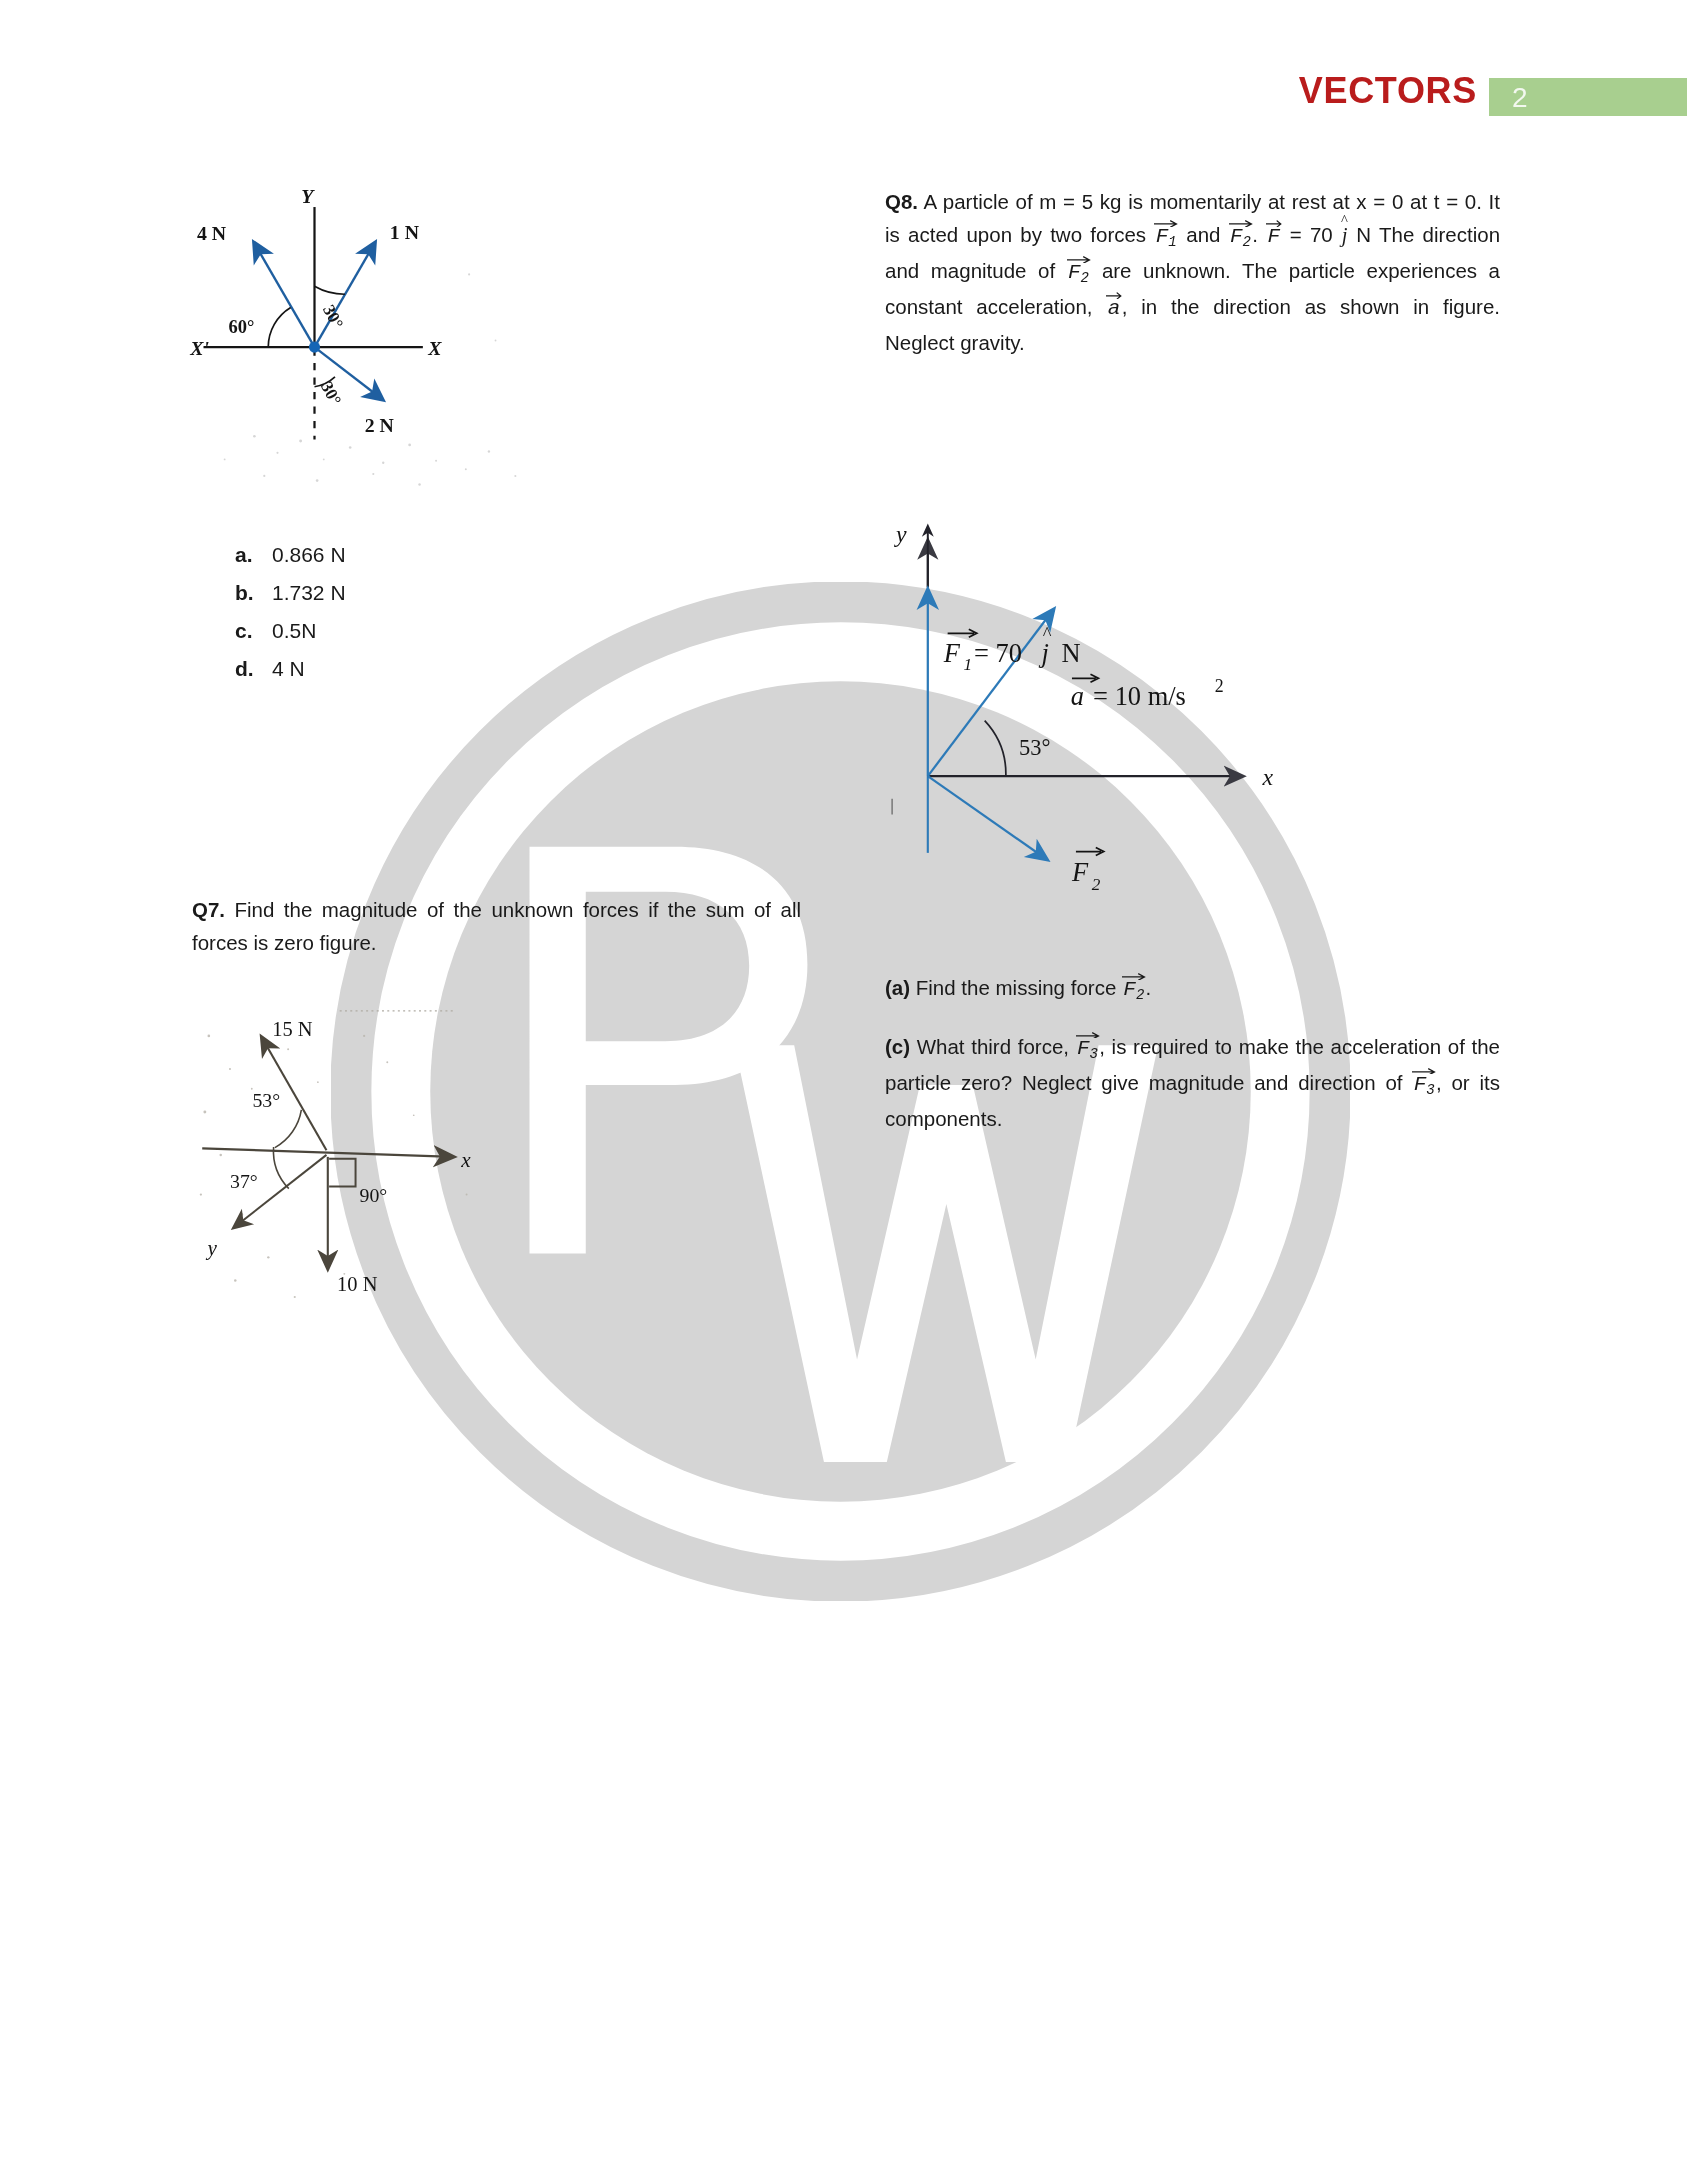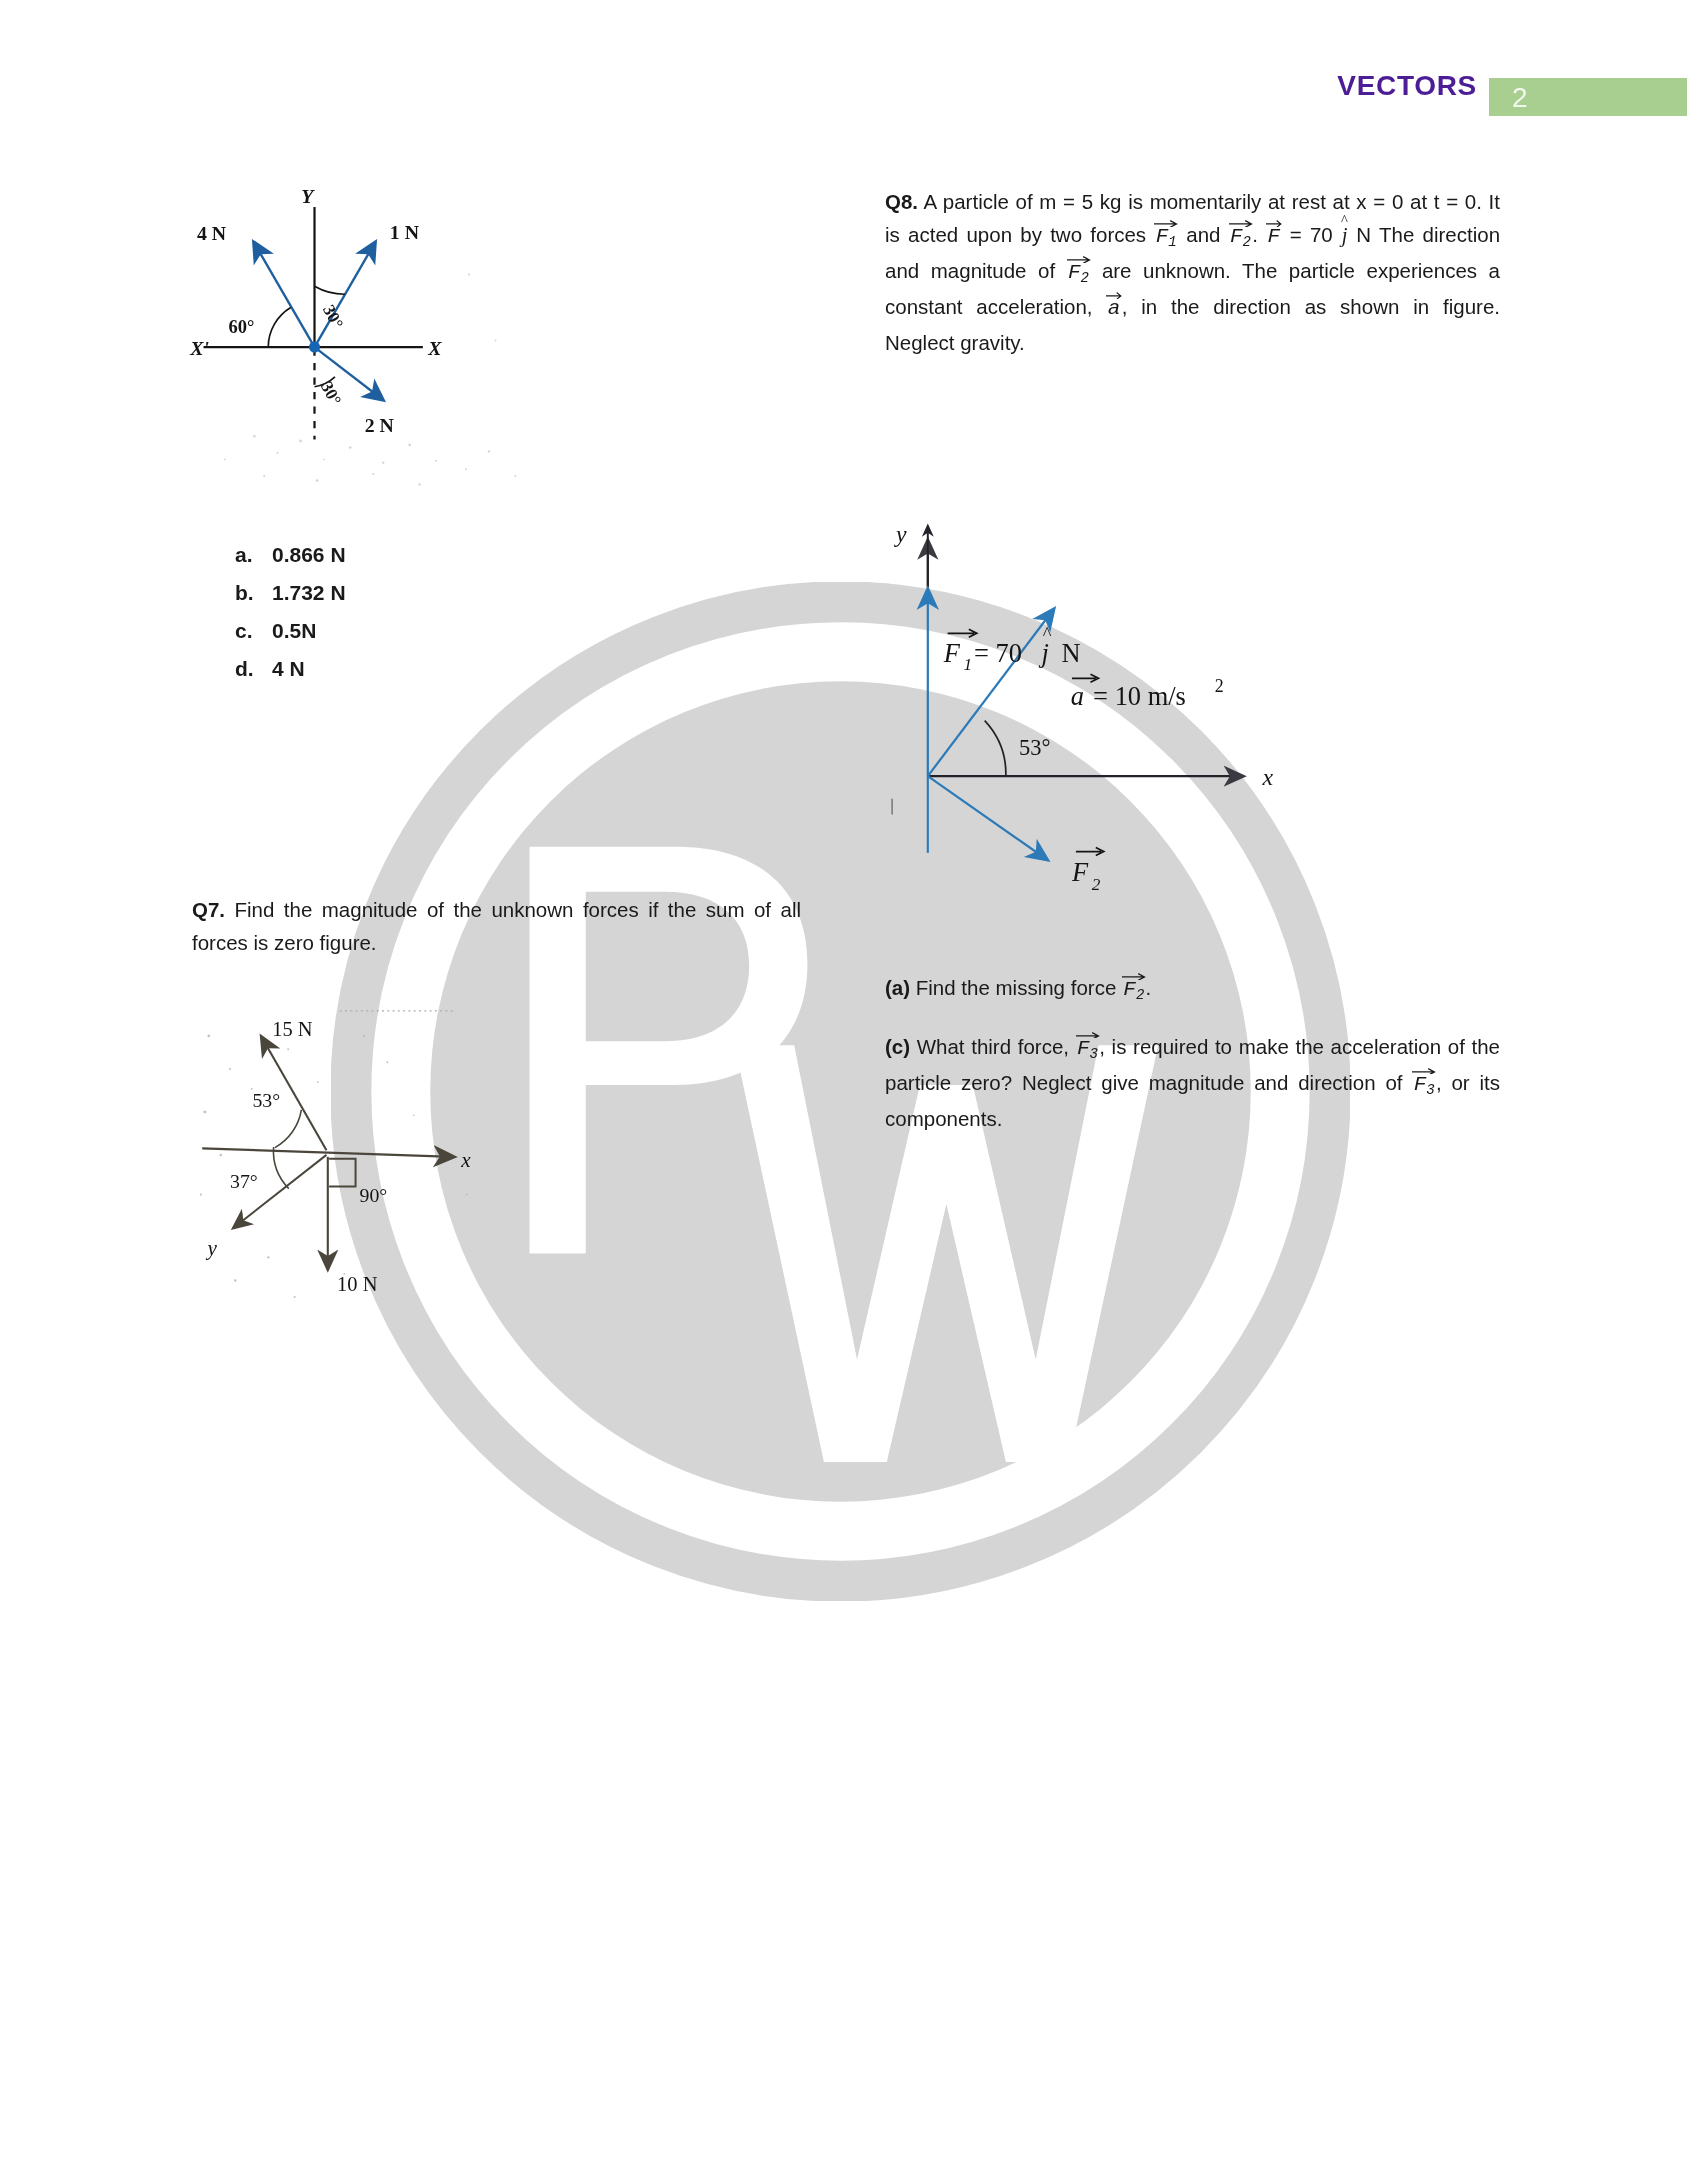--- a/index.html
+++ b/index.html
@@ -23,24 +23,24 @@
   #header {
     position: absolute;
     top: 0; left: 0;
     width: 1687px;
     height: 132px;
   }
   #header-title {
     position: absolute;
     right: 210px;
     top: 70px;
-    font-size: 28px;
+    font-size: 36px;
     font-weight: bold;
     letter-spacing: 0.7px;
-    color: #4c1d95;
+    color: #b91c1c;
     white-space: nowrap;
   }
   #header-pagebar {
     position: absolute;
     left: 1489px;
     top: 78px;
     width: 198px;
     height: 38px;
     background: #a8cf8f;
   }
@@ -133,21 +133,21 @@
     display: flex;
     align-items: baseline;
     height: 38px;
     font-size: 21px;
     color: #1a1a1a;
   }
   .opt-key {
     width: 37px;
     font-weight: bold;
   }
-  .opt-val { white-space: pre; font-weight: bold; }
+  .opt-val { white-space: pre; }
 
   
   .figure { position: absolute; z-index: 2; }
   #fig-q8-top { left: 185px;  top: 175px; }
   #fig-q8     { left: 880px; top: 509px; }
   #fig-q7     { left: 189px;  top: 996px; }
 
   .figure svg { display: block; overflow: visible; }
 
   .lbl-serif {

